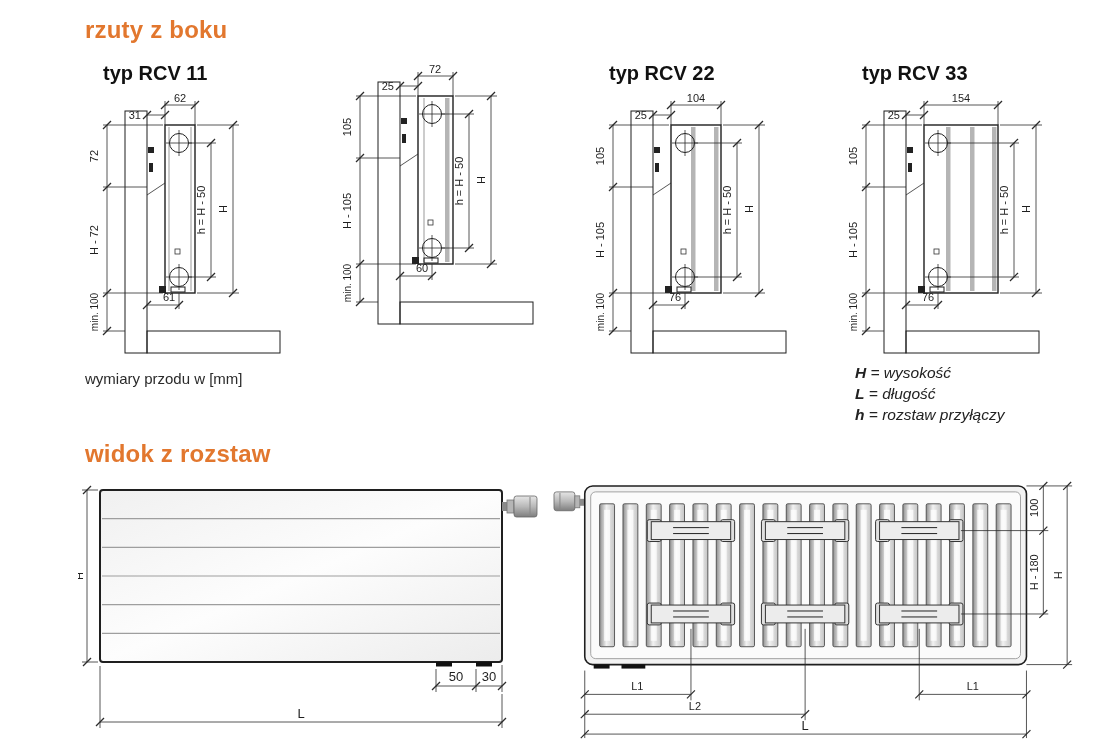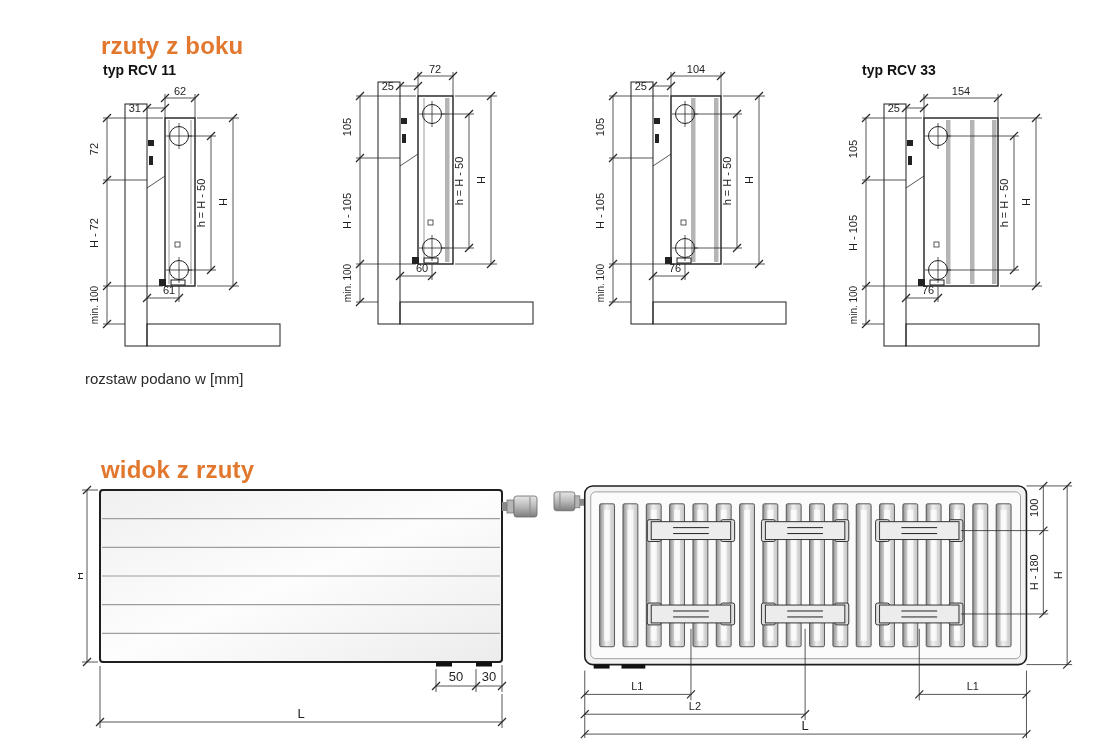--- a/index.html
+++ b/index.html
@@ -1,20 +1,20 @@
 <!DOCTYPE html>
 <html style="--accent: #e2772e;"><head>
 <meta charset="utf-8">
 <style>
   :root { --accent:#e2772e; --line:#1f1f1f; }
   * { box-sizing:border-box; }
   body { margin:0; background:#fff; font-family:"Liberation Sans", sans-serif; color:#1f1f1f; }
   .canvas { position:relative; width:1094px; height:751px; background:#fff; overflow:hidden; }
-  .heading { position:absolute; margin:16px; color:var(--accent); font-weight:bold; font-size:24px; letter-spacing:0.2px; }
-  .view-title { margin:0 0 6px 18px; font-size:14px; font-weight:bold; color:#111; }
+  .heading { position:absolute; margin:0; color:var(--accent); font-weight:bold; font-size:24px; letter-spacing:0.2px; }
+  .view-title { margin:0 0 6px 18px; font-size:20px; font-weight:bold; color:#111; }
   .sideviews-row { position:absolute; left:85px; top:62px; display:flex; }
   .sideview-cell { width:253px; }
   .note { position:absolute; left:85px; top:370px; font-size:15px; color:#2a2a2a; }
   .legend { position:absolute; left:855px; top:362px; font-size:15.5px; font-style:italic; line-height:21px; color:#222; }
   .legend-sym { font-weight:bold; }
   
   .ln    { stroke:#1f1f1f; stroke-width:1.4; fill:none; }
   .lnthin{ stroke:#1f1f1f; stroke-width:1;   fill:none; }
   .dim   { stroke:#2b2b2b; stroke-width:0.8; fill:none; }
   .tick  { stroke:#2b2b2b; stroke-width:1.2; }
@@ -210,20 +210,21 @@
           <line x1="94" y1="202" x2="94" y2="218" class="dim"></line>
           <line x1="62" y1="214" x2="94" y2="214" class="dim"></line>
           <line x1="58" y1="218" x2="66" y2="210" class="tick"></line>
             <line x1="90" y1="218" x2="98" y2="210" class="tick"></line>
           <text x="84" y="210" text-anchor="middle" class="dtxt">60</text>
         </g>
       </svg>
     </div>
 
     <div class="sideview-cell">
+      <p class="view-title">typ RCV 22</p>
       <svg width="225" height="270" viewBox="0 0 225 270">
         <g>
             <rect x="40" y="20" width="22" height="242" fill="url(#hatch)" class="lnthin"></rect>
           </g>
         <g>
             <rect x="62" y="240" width="133" height="22" fill="url(#hatch)" class="lnthin"></rect>
           </g>
         <g>
           <rect x="80" y="34" width="50" height="168" fill="#fff" class="ln"></rect>
           <rect x="100" y="36" width="4.5" height="164" class="strip"></rect>
@@ -370,24 +371,29 @@
           <line x1="94" y1="202" x2="94" y2="218" class="dim"></line>
           <line x1="62" y1="214" x2="94" y2="214" class="dim"></line>
           <line x1="58" y1="218" x2="66" y2="210" class="tick"></line>
             <line x1="90" y1="218" x2="98" y2="210" class="tick"></line>
           <text x="84" y="210" text-anchor="middle" class="dtxt">76</text>
         </g>
       </svg>
     </div>
   </div>
 
-  <div class="note">rozstaw podano w [mm]</div>
-
-
-  <h1 class="heading" style="left:85px; top:440px;">widok z rzuty</h1>
+  <div class="note">wymiary przodu w [mm]</div>
+
+  <div class="legend">
+    <div><span class="legend-sym">H</span> <span>= wysokość</span></div>
+    <div><span class="legend-sym">L</span> <span>= długość</span></div>
+    <div><span class="legend-sym">h</span> <span>= rozstaw przyłączy</span></div>
+  </div>
+
+  <h1 class="heading" style="left:85px; top:440px;">widok z rozstaw</h1>
 
   <svg style="position:absolute; left:78px; top:476px;" width="490" height="270" viewBox="0 0 490 270">
     <g>
       <rect x="22" y="14" width="402" height="172" rx="3" fill="url(#panelgrad)" stroke="#1f1f1f" stroke-width="2"></rect>
       <line x1="24" y1="42.7" x2="422" y2="42.7" stroke="#9e9e9e" stroke-width="1.2"></line>
       <line x1="24" y1="71.3" x2="422" y2="71.3" stroke="#9e9e9e" stroke-width="1.2"></line>
       <line x1="24" y1="100" x2="422" y2="100" stroke="#9e9e9e" stroke-width="1.2"></line>
       <line x1="24" y1="128.7" x2="422" y2="128.7" stroke="#9e9e9e" stroke-width="1.2"></line>
       <line x1="24" y1="157.3" x2="422" y2="157.3" stroke="#9e9e9e" stroke-width="1.2"></line>
       <rect x="358" y="186" width="16" height="4.5" fill="#111"></rect>

